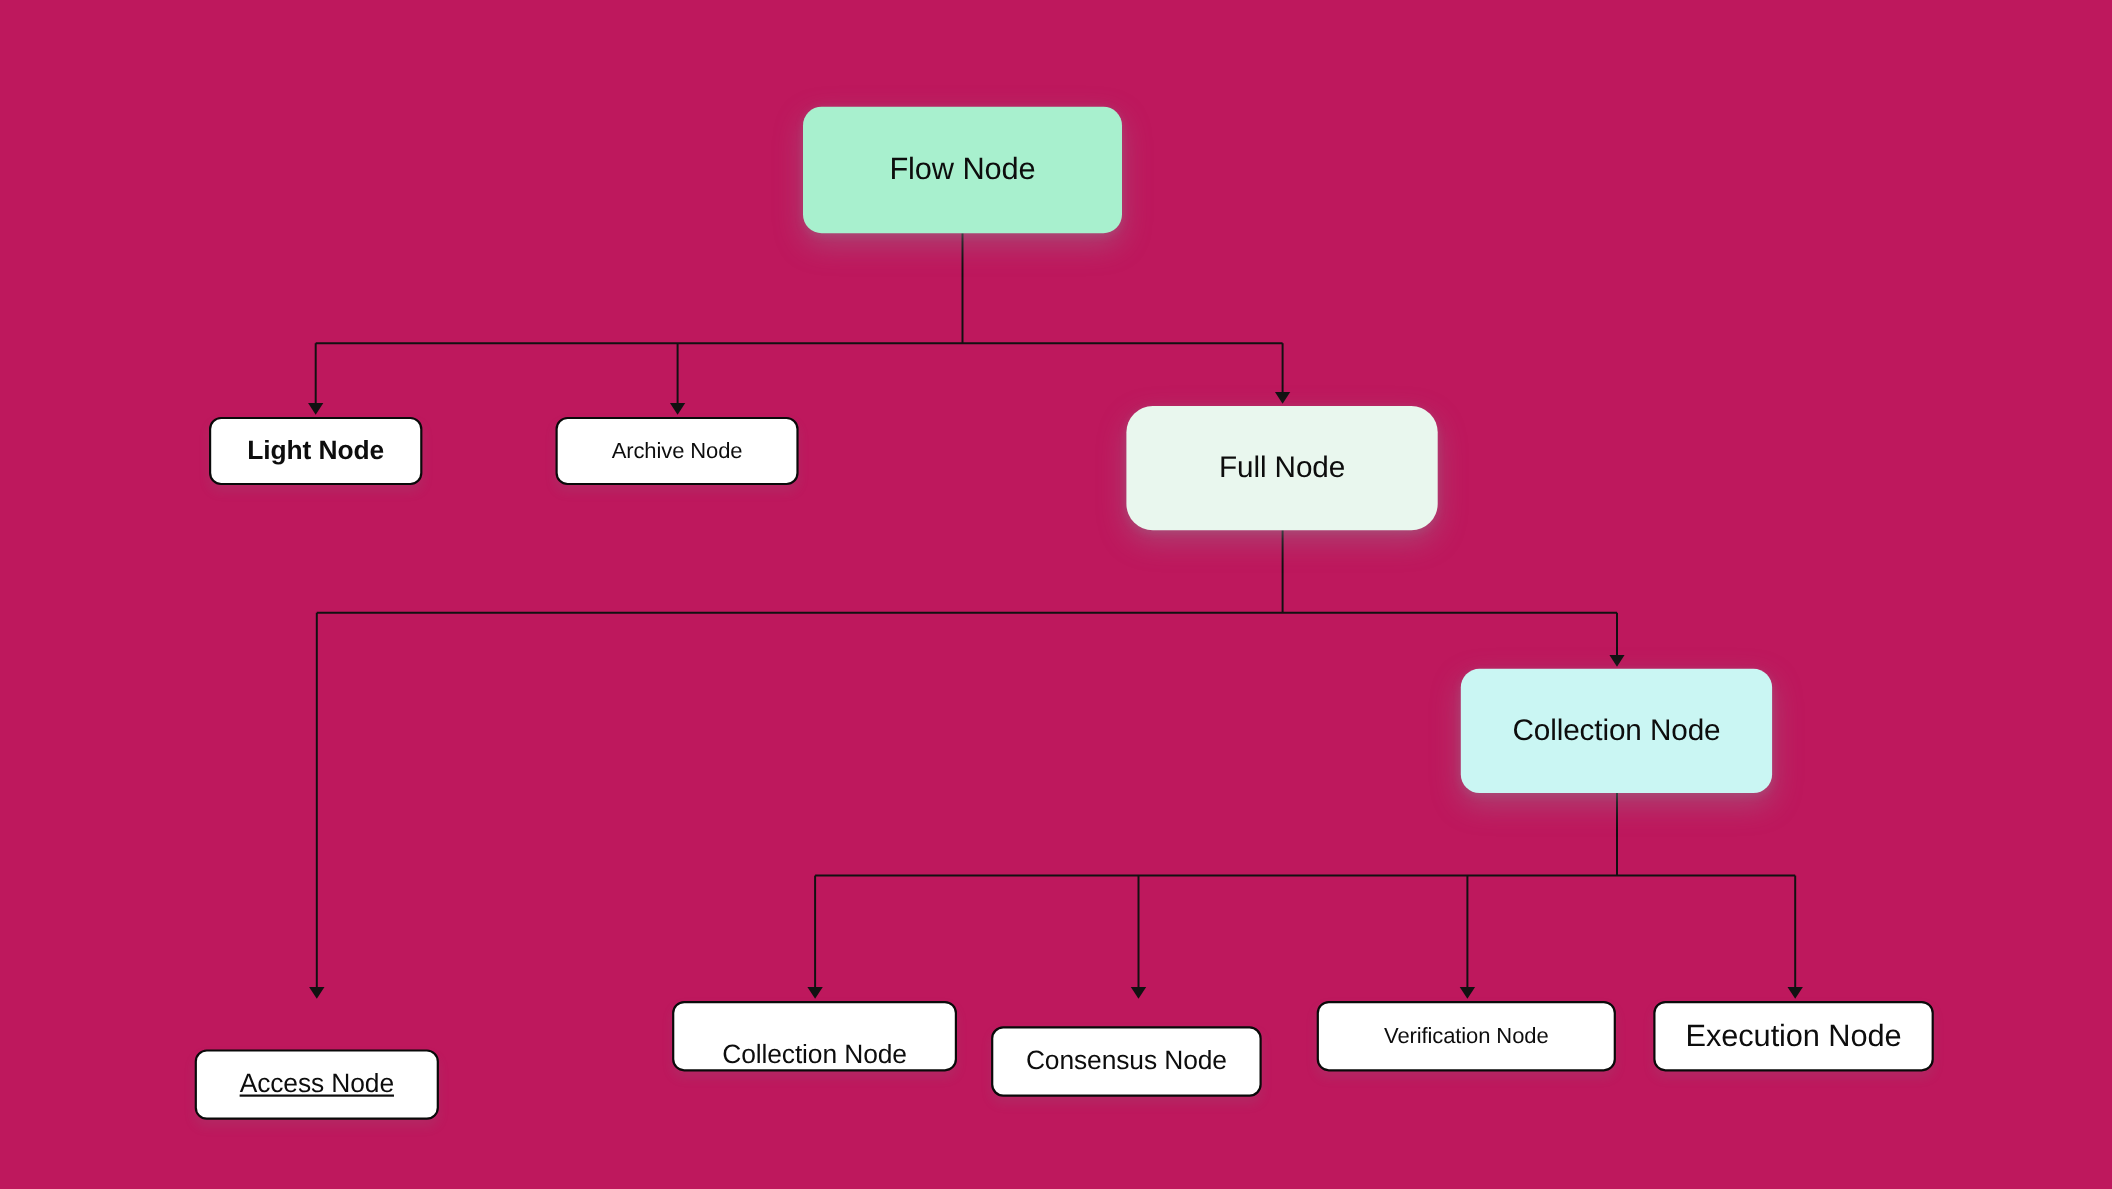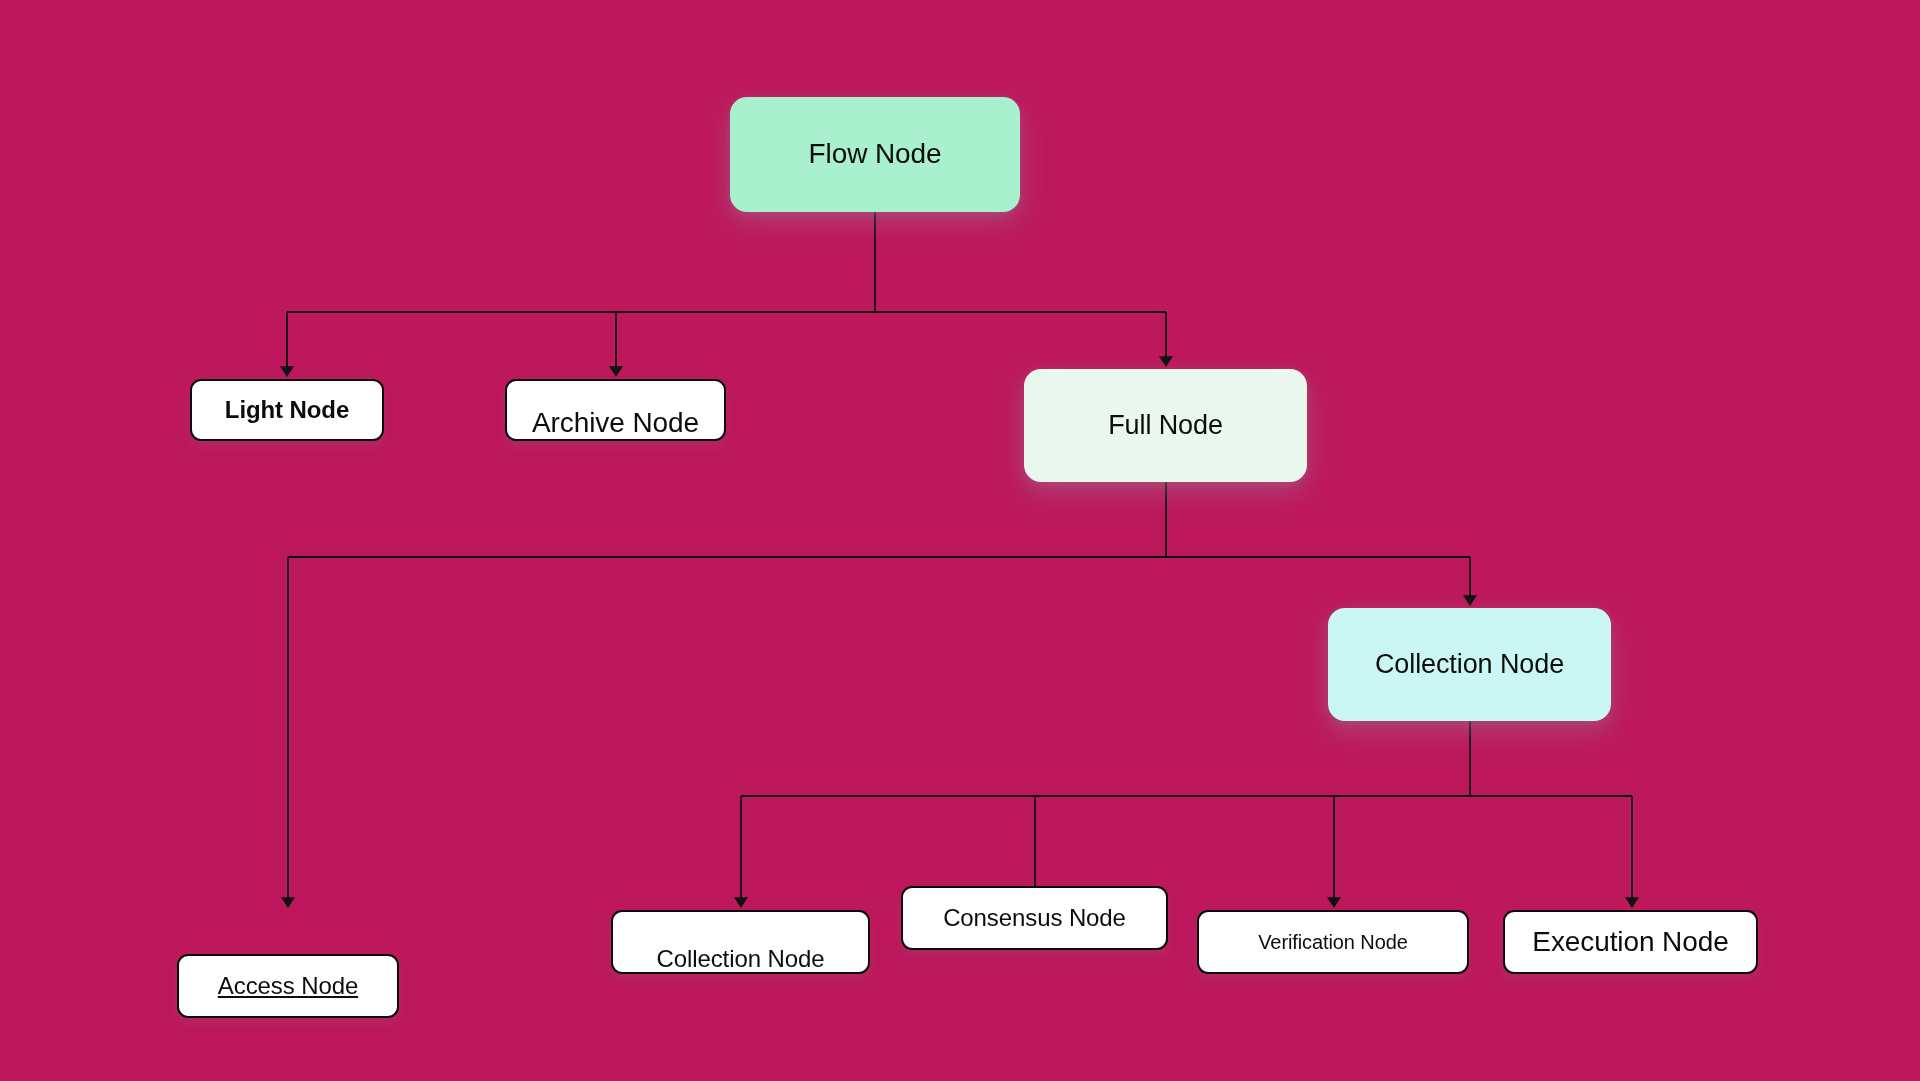--- a/index.html
+++ b/index.html
@@ -89,36 +89,36 @@
       </g>
   </svg>
 
   <div id="nodes-layer">
       <div class="node tinted" style="left: 730px; top: 97px; width: 290px; height: 115px; background: rgb(168, 240, 206); color: rgb(13, 13, 13); font-size: 28px;">
         <span class="node-label">Flow Node</span>
       </div>
       <div class="node plain" style="left: 190px; top: 379px; width: 194px; height: 62px; background: rgb(255, 255, 255); color: rgb(13, 13, 13); font-size: 24px; font-weight: bold;">
         <span class="node-label">Light Node</span>
       </div>
-      <div class="node plain" style="left: 505px; top: 379px; width: 221px; height: 62px; background: rgb(255, 255, 255); color: rgb(13, 13, 13); font-size: 28px; align-items: flex-end;">
+      <div class="node plain" style="left: 505px; top: 379px; width: 221px; height: 62px; background: rgb(255, 255, 255); color: rgb(13, 13, 13); font-size: 20px;">
         <span class="node-label">Archive Node</span>
       </div>
-      <div class="node tinted" style="left: 1024px; top: 369px; width: 283px; height: 113px; background: rgb(233, 247, 238); color: rgb(13, 13, 13); font-size: 27px;">
+      <div class="node tinted" style="left: 1024px; top: 369px; width: 283px; height: 113px; background: rgb(233, 247, 238); color: rgb(13, 13, 13); font-size: 27px; border-radius: 24px;">
         <span class="node-label">Full Node</span>
       </div>
       <div class="node plain" style="left: 177px; top: 954px; width: 222px; height: 64px; background: rgb(255, 255, 255); color: rgb(13, 13, 13); font-size: 24px; text-decoration: underline;">
         <span class="node-label">Access Node</span>
       </div>
       <div class="node tinted" style="left: 1328px; top: 608px; width: 283px; height: 113px; background: rgb(202, 246, 243); color: rgb(13, 13, 13); font-size: 27px;">
         <span class="node-label">Collection Node</span>
       </div>
       <div class="node plain" style="left: 611px; top: 910px; width: 259px; height: 64px; background: rgb(255, 255, 255); color: rgb(13, 13, 13); font-size: 24px; align-items: flex-end;">
         <span class="node-label">Collection Node</span>
       </div>
-      <div class="node plain" style="left: 901px; top: 886px; width: 267px; height: 64px; background: rgb(255, 255, 255); color: rgb(13, 13, 13); font-size: 24px;">
+      <div class="node plain" style="left: 901px; top: 933px; width: 246px; height: 64px; background: rgb(255, 255, 255); color: rgb(13, 13, 13); font-size: 24px;">
         <span class="node-label">Consensus Node</span>
       </div>
       <div class="node plain" style="left: 1197px; top: 910px; width: 272px; height: 64px; background: rgb(255, 255, 255); color: rgb(13, 13, 13); font-size: 20px;">
         <span class="node-label">Verification Node</span>
       </div>
       <div class="node plain" style="left: 1503px; top: 910px; width: 255px; height: 64px; background: rgb(255, 255, 255); color: rgb(13, 13, 13); font-size: 28px;">
         <span class="node-label">Execution Node</span>
       </div>
     </div>
 

